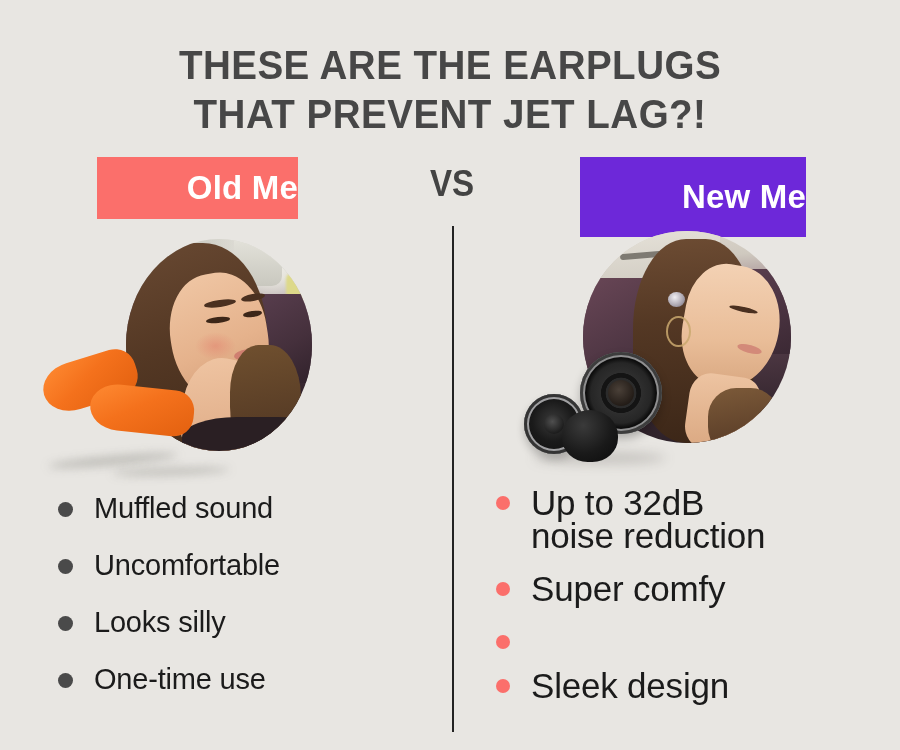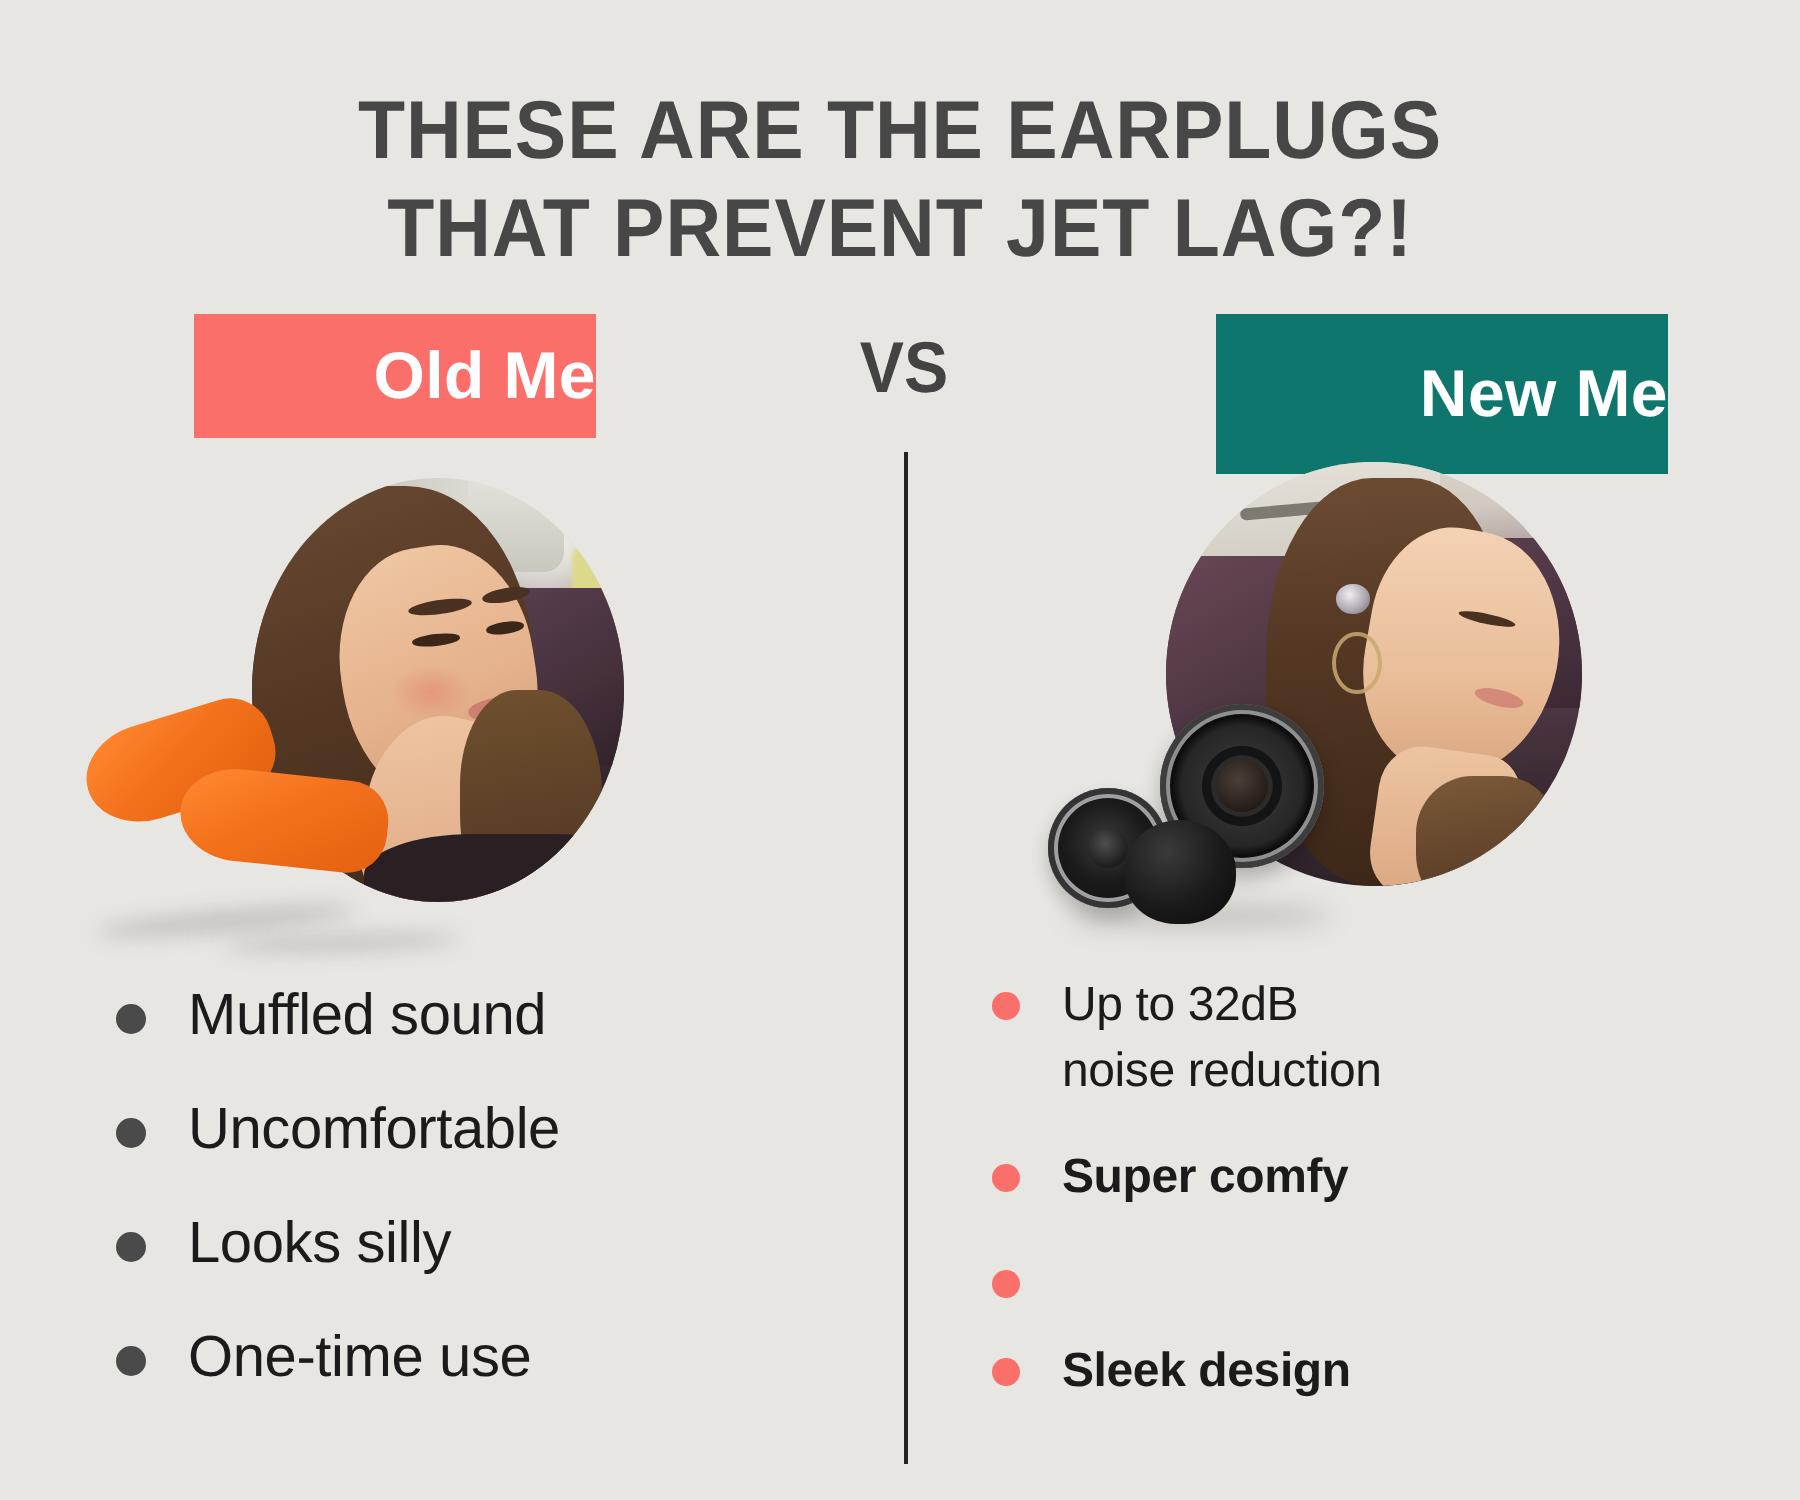--- a/index.html
+++ b/index.html
@@ -79,22 +79,21 @@
     top: 157px;
     width: 201px;
     height: 62px;
     background: #fb6f6b;
   }
   .badge-new {
     left: 580px;
     top: 157px;
     width: 226px;
     height: 80px;
-    background: #0f766e;
-    margin-left: 28px;
+    background: #6d28d9;
   }
 
   
   .photo {
     position: absolute;
     border-radius: 50%;
     overflow: hidden;
   }
   .photo-old {
     left: 126px;
@@ -411,29 +410,29 @@
     padding: 0;
   }
   .list-old { left: 58px; top: 492px; width: 370px; }
   .list-new { left: 496px; top: 486px; width: 360px; }
 
   .feature-item {
     position: relative;
     display: flex;
     align-items: flex-start;
     color: #1b1b1b;
-    font-size: 24px;
+    font-size: 35px;
     line-height: 33px;
     font-weight: normal;
     letter-spacing: -0.2px;
   }
   .list-old .feature-item { font-size: 29px; }
   .list-old .feature-item + .feature-item { margin-top: 24px; }
   .list-old .feature-item:nth-child(2) { }
-  .list-new .feature-item + .feature-item { margin-top: 20px; font-weight: bold; }
+  .list-new .feature-item + .feature-item { margin-top: 20px; }
 
   .bullet-dot {
     flex: 0 0 auto;
     width: 15px;
     height: 15px;
     border-radius: 50%;
     margin-top: 10px;
     margin-right: 21px;
   }
   .list-old .bullet-dot { background: #4a4a4a; }

